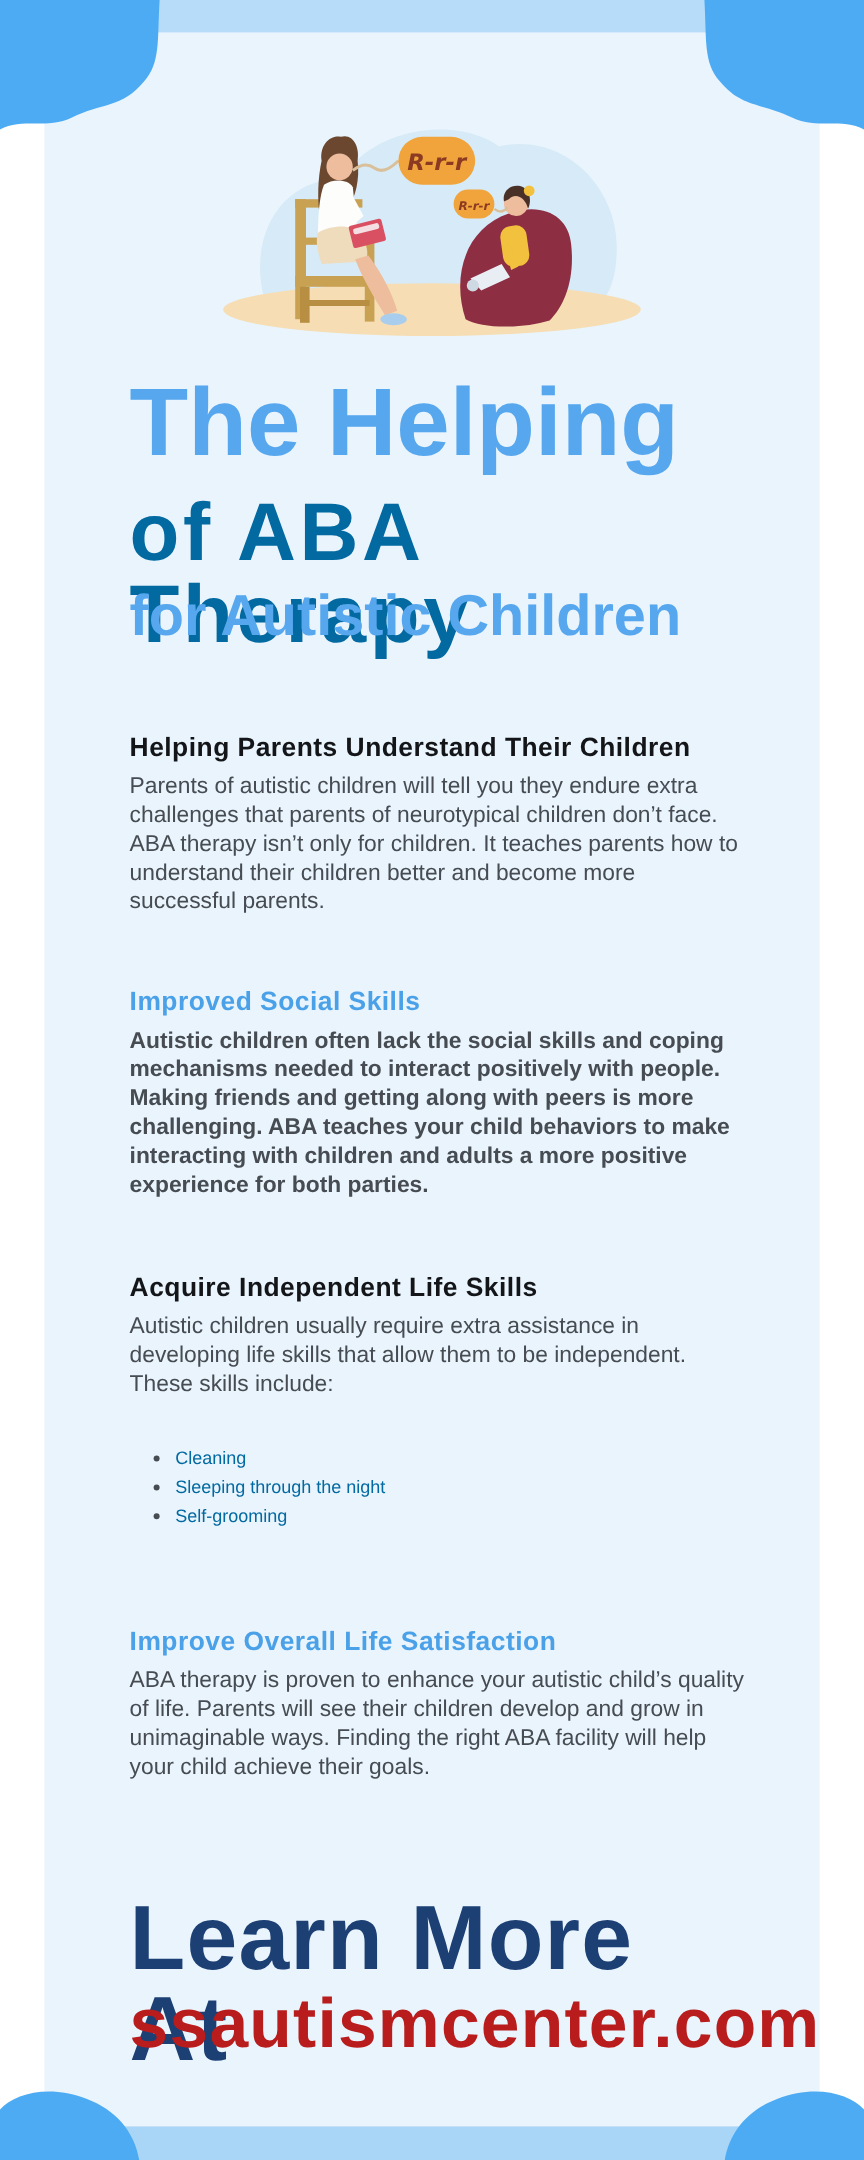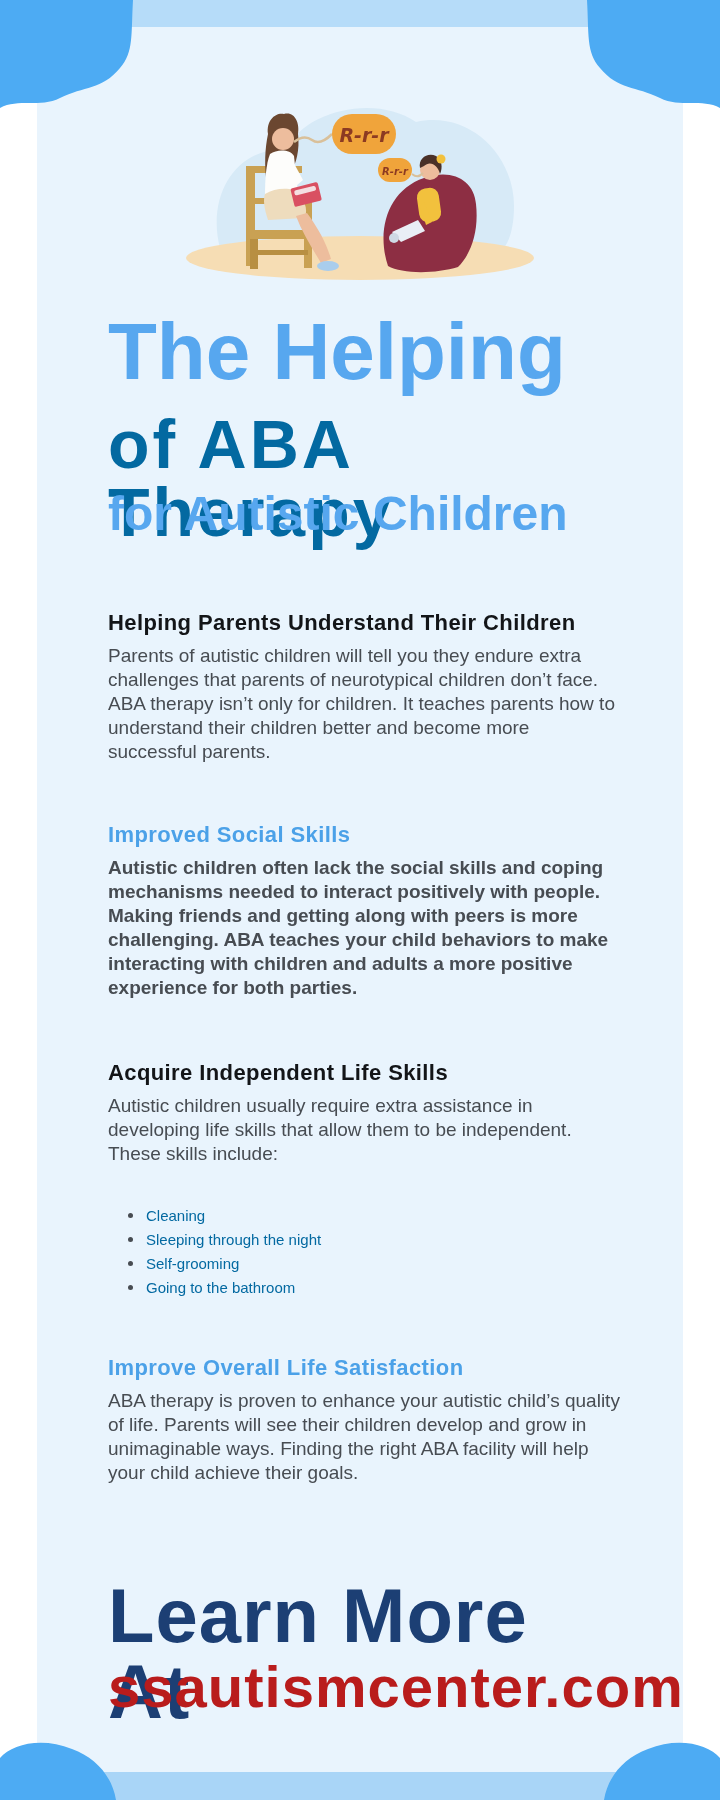--- a/index.html
+++ b/index.html
@@ -131,23 +131,19 @@
       <span>Cleaning</span>
     </div>
   <div class="bullet-item">
       <i class="dot"></i>
       <span>Sleeping through the night</span>
     </div>
   <div class="bullet-item">
       <i class="dot"></i>
       <span>Self-grooming</span>
     </div>
-  <div class="bullet-item">
-      <i class="dot"></i>
-      <span>Going to the bathroom</span>
-    </div>
 </div>
 
 <div class="abs sec-h h-blue s4h">Improve Overall Life Satisfaction</div>
 <div class="abs body-p s4p">ABA therapy is proven to enhance your autistic child’s quality of life. Parents will see their children develop and grow in unimaginable ways. Finding the right ABA facility will help your child achieve their goals.</div>
 
 <div class="abs f1">Learn More At</div>
 <div class="abs f2">ssautismcenter.com</div>
 
 </body></html>

